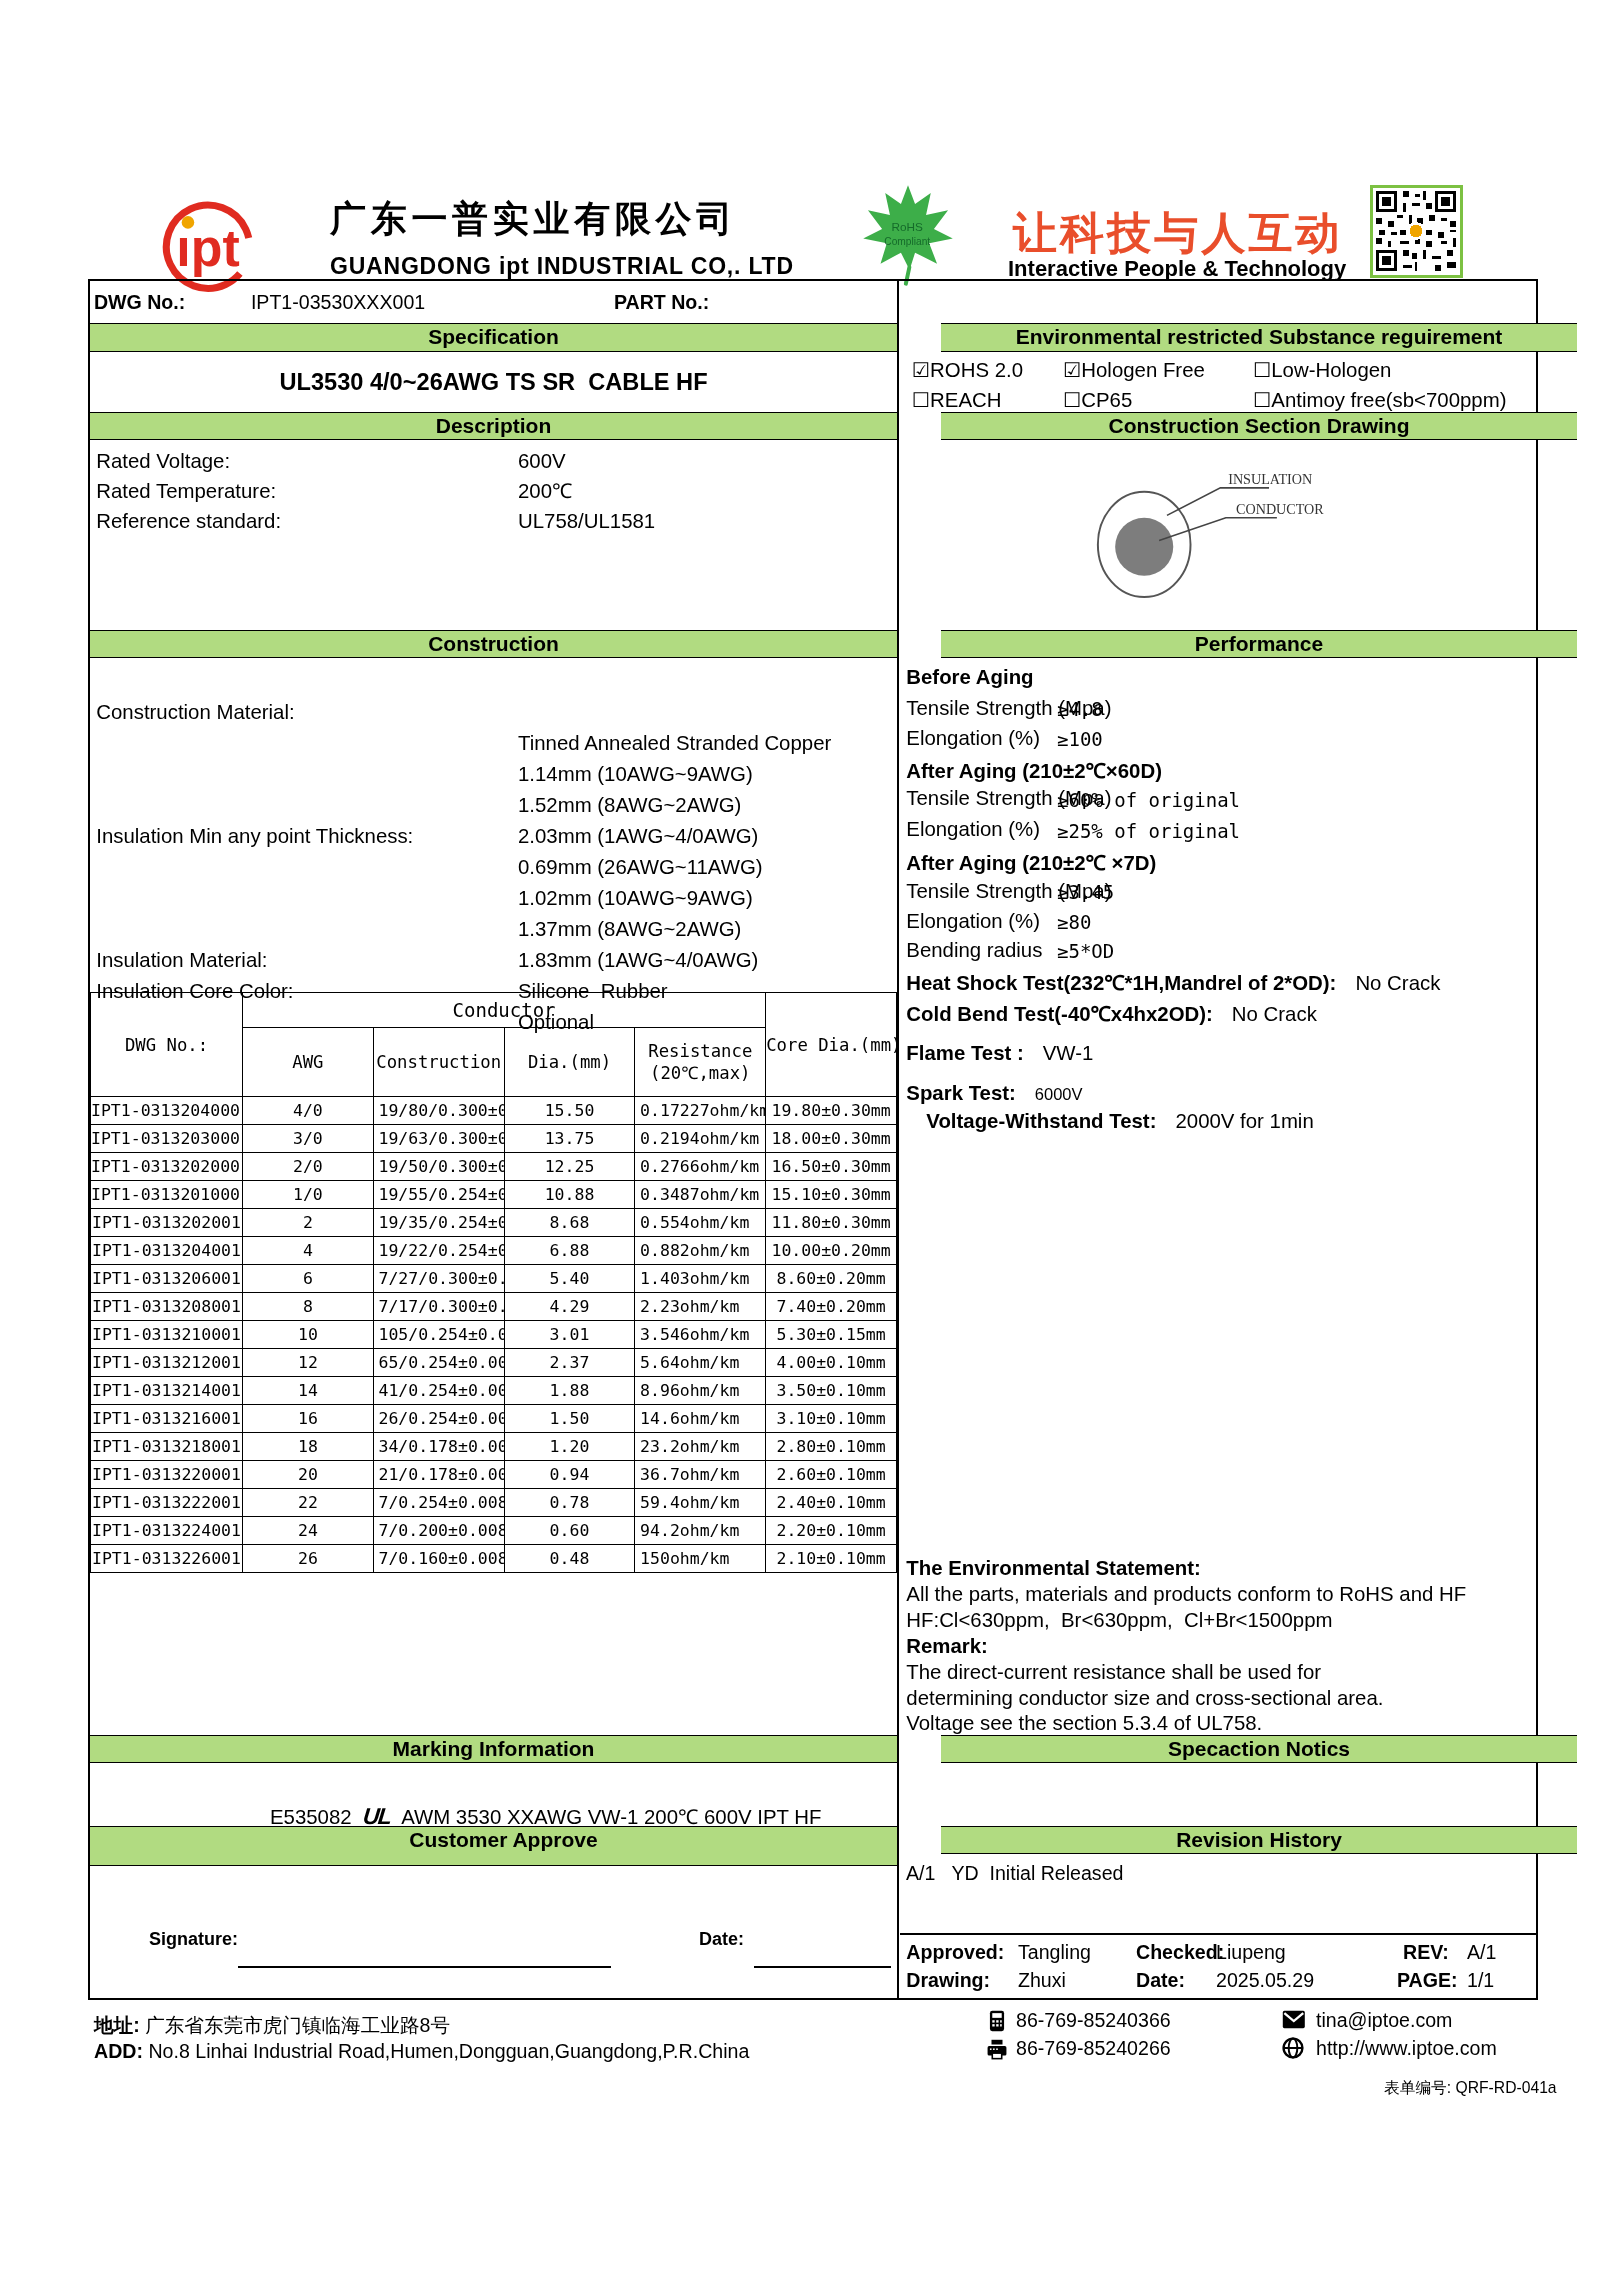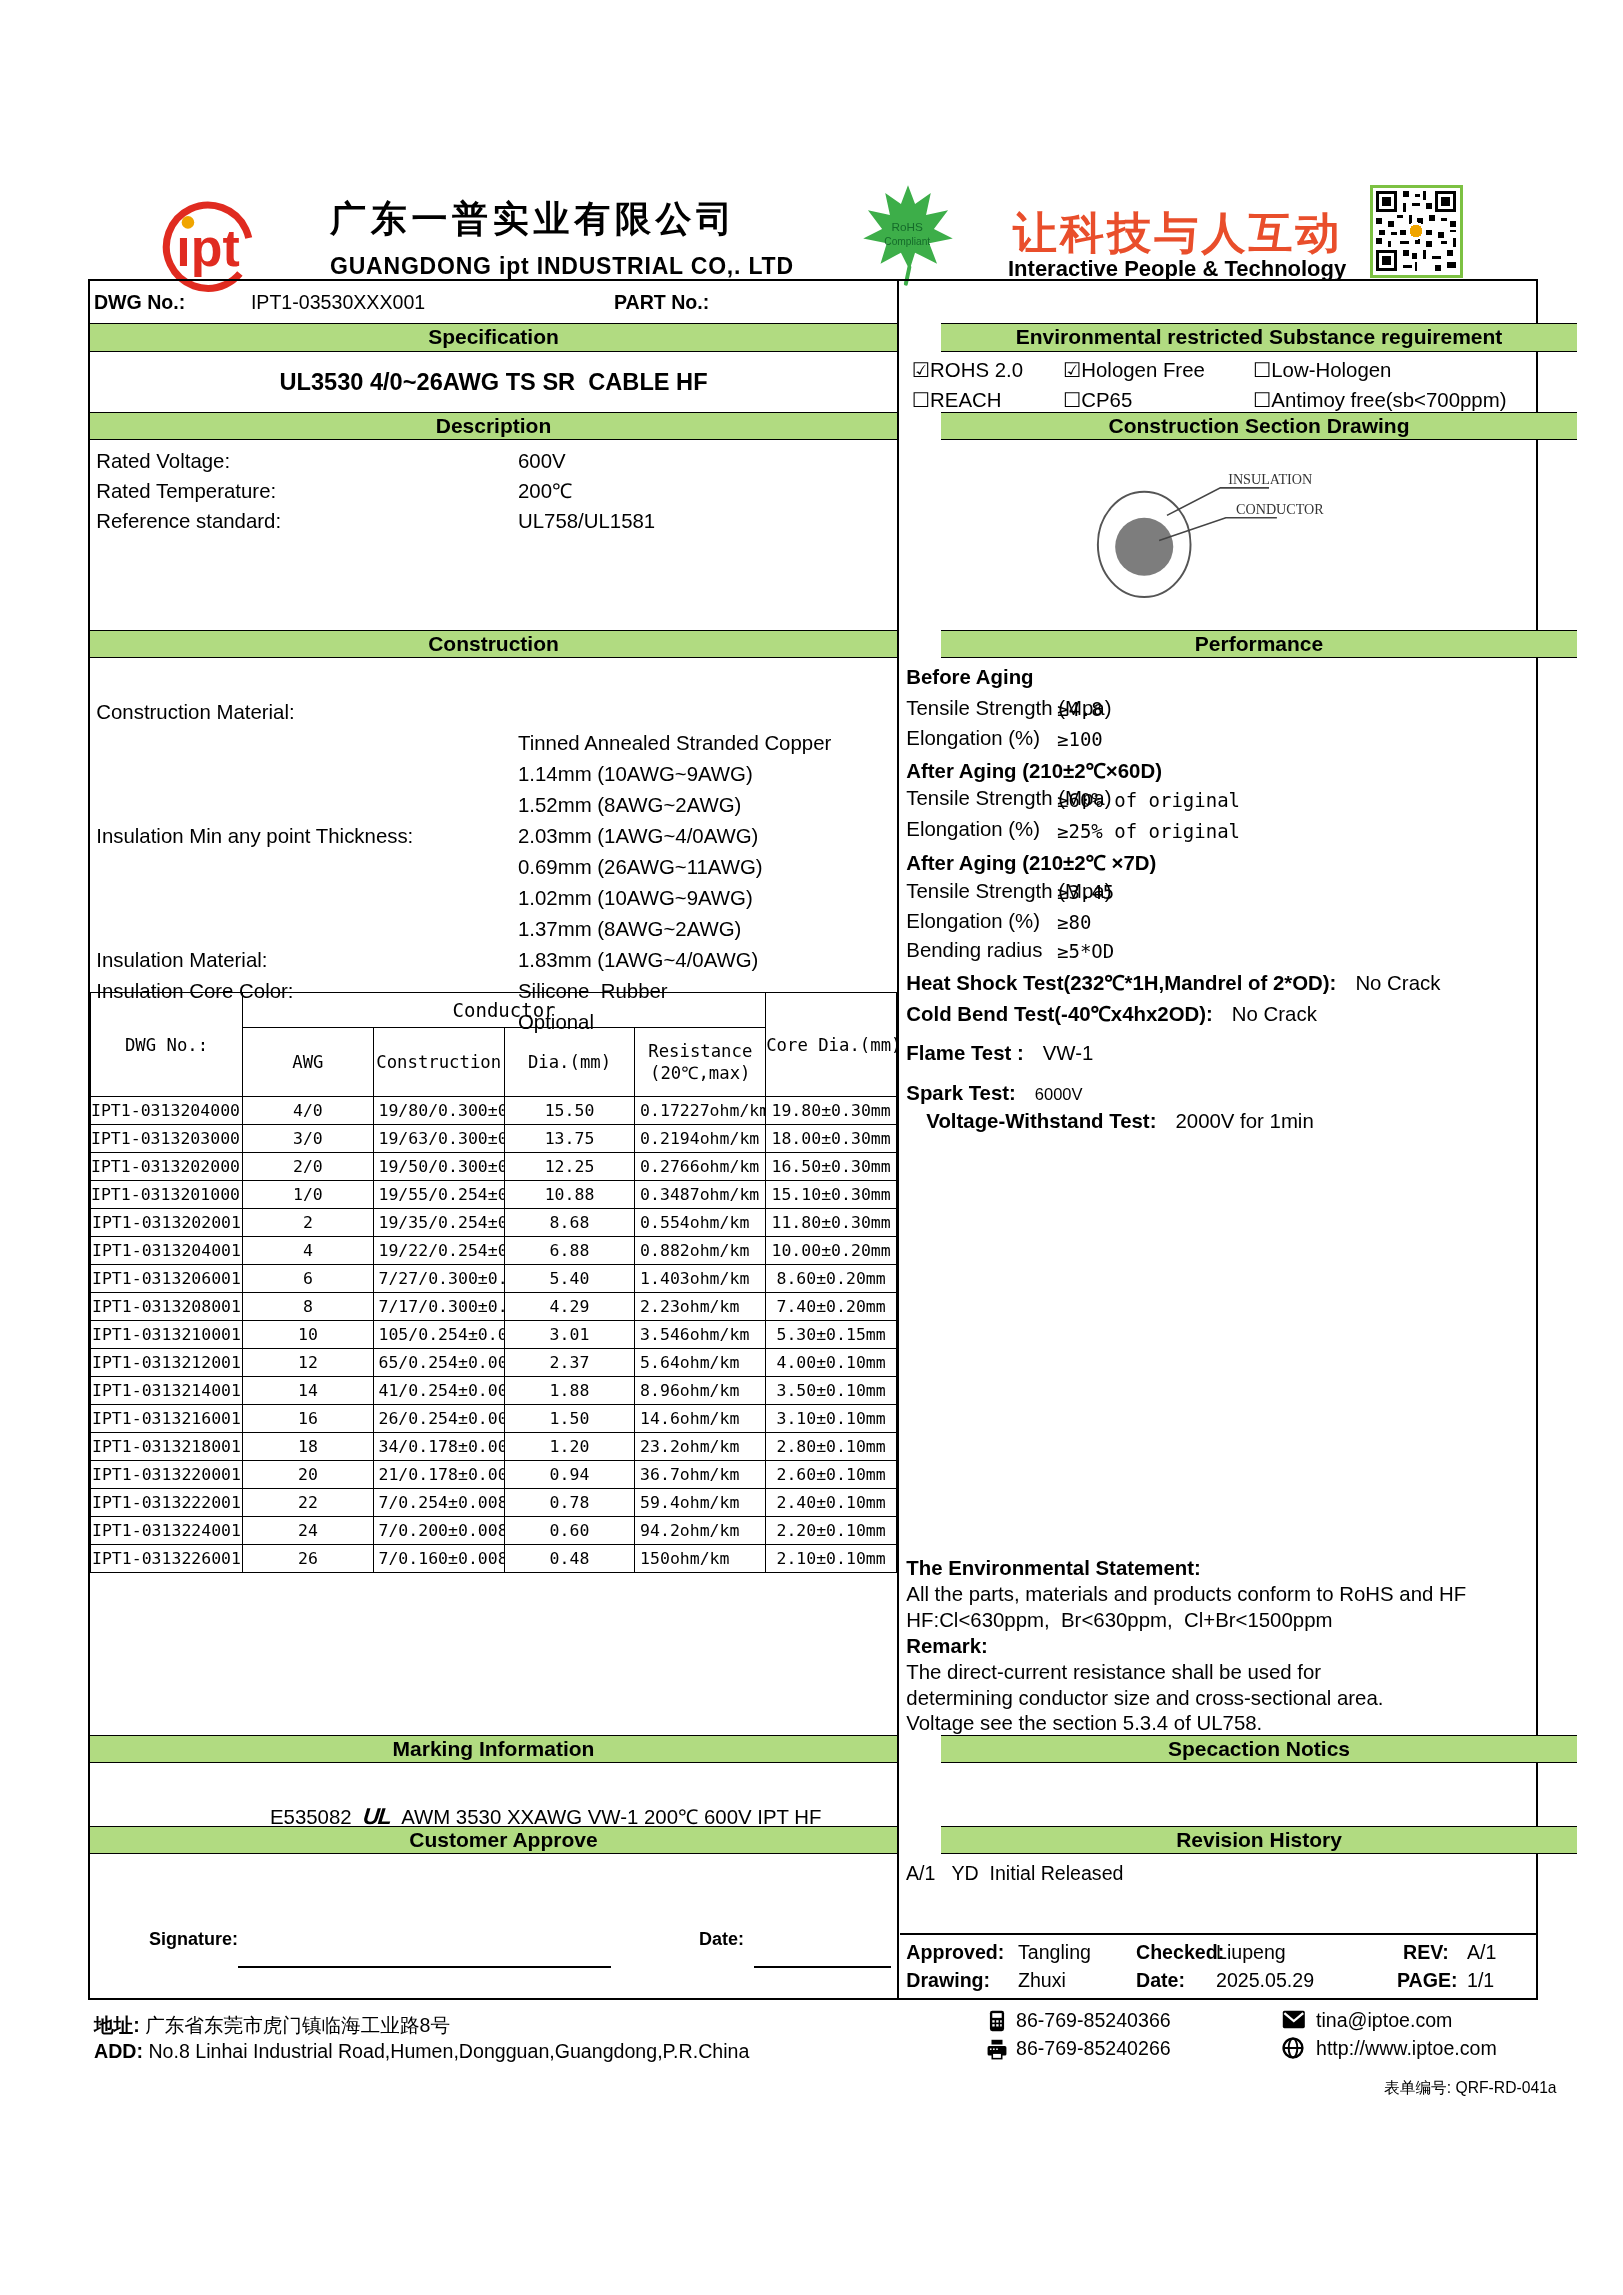--- a/index.html
+++ b/index.html
@@ -460,21 +460,21 @@
       </table>
     </div>
 
     <div class="bar lb" style="top:1454px;height:28px;">Marking Information</div>
     <div class="bar rb" style="top:1454px;height:28px;">Specaction Notics</div>
 
     <div class="abs mark-line" style="left:146px;top:1498px;">
       <span>E535082</span><span class="ulmark">UL</span><span>AWM 3530 XXAWG VW-1 200℃ 600V IPT HF</span>
     </div>
 
-    <div class="bar lb" style="top:1545px;height:28px;padding-left:20px;">Customer Approve</div>
+    <div class="bar lb" style="top:1545px;height:40px;padding-left:20px;">Customer Approve</div>
     <div class="bar rb" style="top:1545px;height:28px;">Revision History</div>
 
     <div class="abs" style="left:0;top:1573px;width:807px;height:138px;">
       <span class="abs sig-label" style="left:59px;top:75px;">Signature:</span>
       <div class="uline" style="left:148px;top:112px;width:373px;"></div>
       <span class="abs sig-label" style="left:609px;top:75px;">Date:</span>
       <div class="uline" style="left:664px;top:112px;width:137px;"></div>
     </div>
 
     <div class="abs rev-entry" style="left:816px;top:1581px;">A/1   YD  Initial Released</div>

